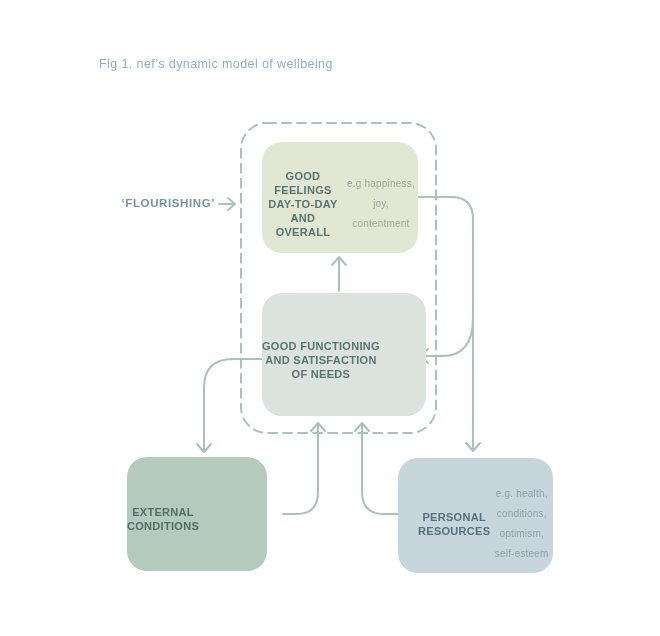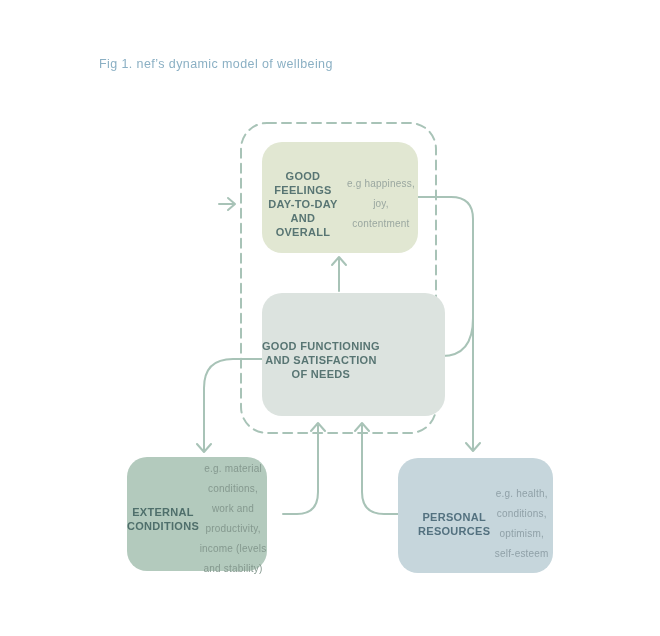--- a/index.html
+++ b/index.html
@@ -21,21 +21,21 @@
   }
   .node .heading{
     font-size:11px;font-weight:bold;line-height:14px;letter-spacing:0.3px;
     white-space:pre-line;color:#587573;
   }
   .node .body{
     font-size:10px;line-height:20px;letter-spacing:0.2px;margin-top:0;
     white-space:pre-line;color:#9aa7a0;
   }
   #node-good-feelings{left:262px;top:142px;width:156px;height:111px;background:#e1e7d2;padding-top:13px;}
-  #node-good-functioning{left:262px;top:293px;width:183px;height:123px;background:#dce3df;padding-top:10px;}
+  #node-good-functioning{left:262px;top:293px;width:164px;height:123px;background:#dce3df;padding-top:10px;}
   #node-external-conditions{left:127px;top:457px;width:140px;height:114px;background:#b3cabd;padding-top:9px;}
   #node-personal-resources{left:398px;top:458px;width:155px;height:115px;background:#c6d6dc;padding-top:16px;}
   #node-external-conditions .heading{color:#4f6f6b;}
   #node-external-conditions .body{color:#85998f;}
   #node-personal-resources .heading{color:#53717f;}
   #node-personal-resources .body{color:#90a1a8;}
   #connector-layer{position:absolute;left:0;top:0;pointer-events:none;}
   #connector-layer path, #connector-layer rect{
     fill:none;stroke:#a8c3b7;stroke-width:2;stroke-linecap:round;stroke-linejoin:round;
   }
@@ -51,42 +51,39 @@
     <rect x="241" y="123" width="195" height="310" rx="26" stroke-dasharray="9 6"></rect>
     <path d="M339 291 V259 M332 265 L339 257 L346 265"></path>
     <path d="M418 197 H451 Q473 197 473 219 V449 M466 443 L473 451 L480 443"></path>
     <path d="M473 318 Q473 356 442 356 H422 M428 349 L420 356 L428 363"></path>
     <path d="M262 359 H233 Q204 359 204 388 V450 M197 444 L204 452 L211 444"></path>
     <path d="M283 514 H297 Q318 514 318 492 V426 M311 431 L318 423 L325 431"></path>
     <path d="M398 514 H384 Q362 514 362 492 V426 M355 431 L362 423 L369 431"></path>
     <path d="M219 204 H233 M228 198 L235 204 L228 210"></path>
   </svg>
 
+  <div id="flourishing-label" style="color: rgb(111, 149, 166);">‘FLOURISHING’</div>
 
   <div class="node" id="node-good-feelings" style="background-color: rgb(225, 231, 210);">
     <div class="heading">GOOD FEELINGS
 DAY-TO-DAY
 AND OVERALL</div>
     <div class="body">e.g happiness, joy,
 contentment</div>
   </div>
 
   <div class="node" id="node-good-functioning" style="background-color: rgb(220, 227, 223);">
     <div class="heading">GOOD FUNCTIONING
 AND SATISFACTION
 OF NEEDS</div>
   </div>
 
   <div class="node" id="node-external-conditions" style="background-color: rgb(179, 202, 189);">
     <div class="heading">EXTERNAL
 CONDITIONS</div>
-    <div class="body">e.g. material conditions,
-work and productivity,
-income (levels
-and stability)</div>
   </div>
 
   <div class="node" id="node-personal-resources" style="background-color: rgb(198, 214, 220); padding-left: 20px;">
     <div class="heading">PERSONAL
 RESOURCES</div>
     <div class="body">e.g. health, conditions,
 optimism, self-esteem</div>
   </div>
 
 </div>

